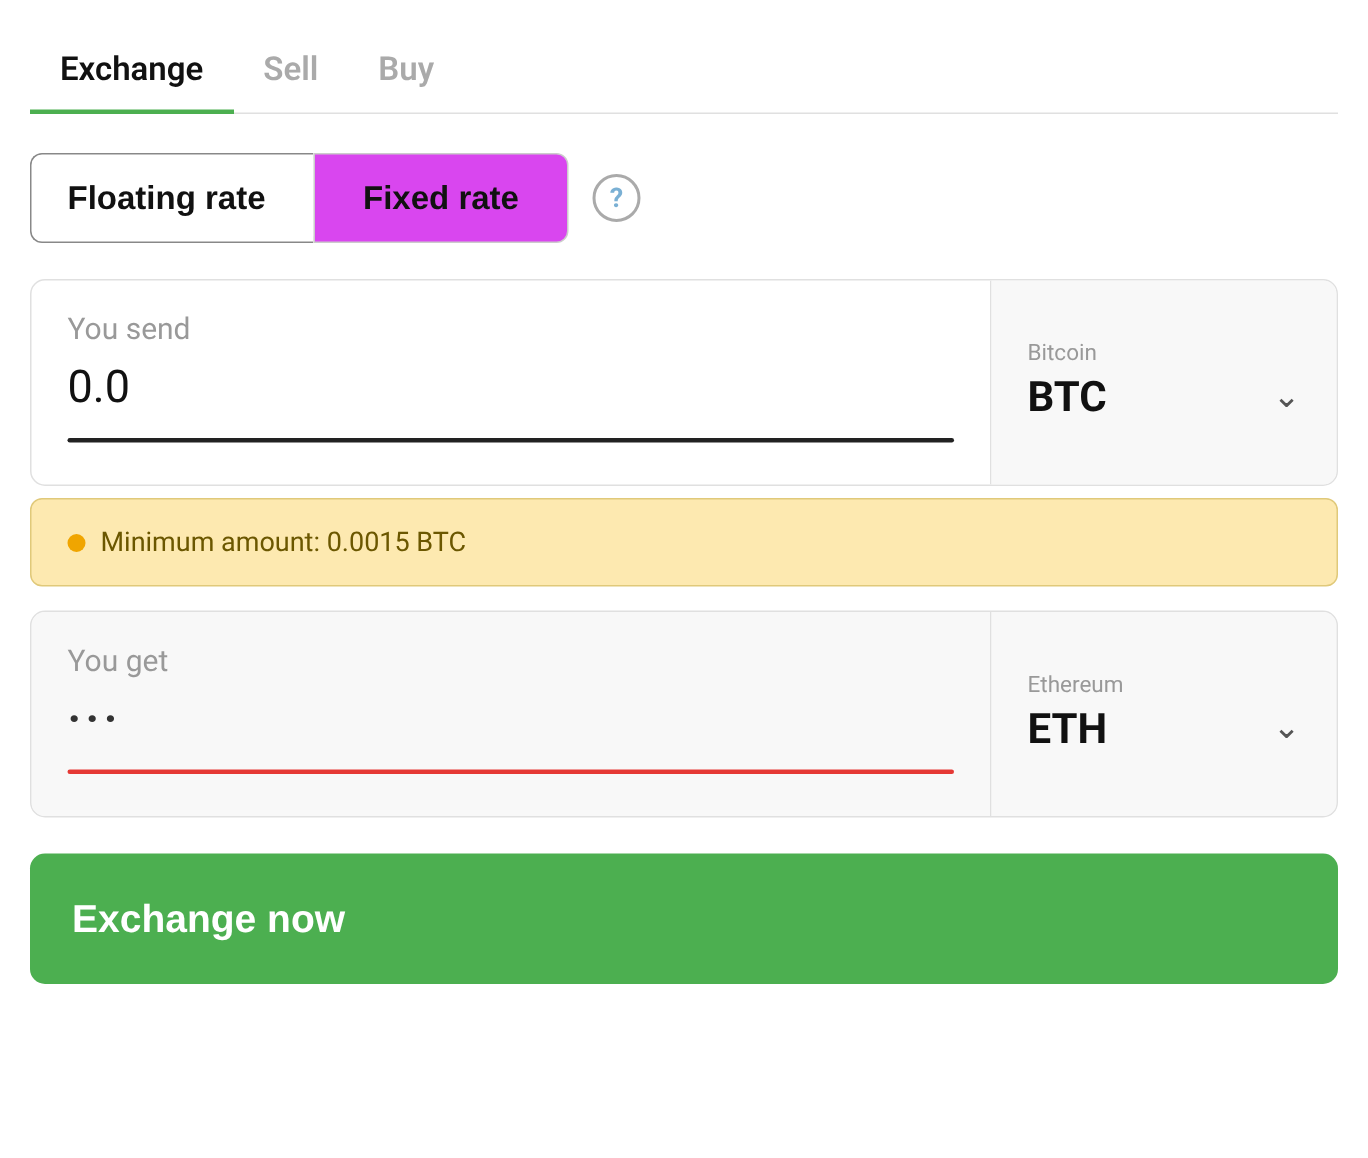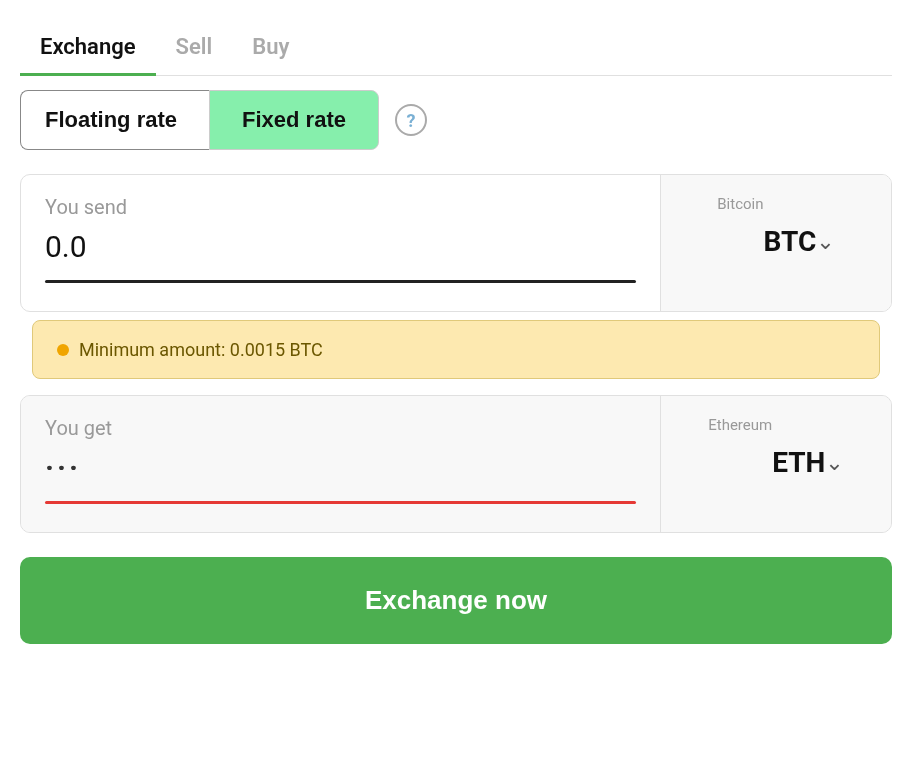--- a/index.html
+++ b/index.html
@@ -22,21 +22,21 @@
     .container {
       width: 900px;
       background: #fff;
     }
 
     
     .tab-bar {
       display: flex;
       align-items: flex-end;
       border-bottom: 1px solid #e0e0e0;
-      margin-bottom: 14px;
+      margin-bottom: 26px;
     }
 
     .tab {
       padding: 14px 20px;
       font-size: 22px;
       font-weight: 600;
       color: #aaa;
       cursor: pointer;
       border-bottom: 3px solid transparent;
       margin-bottom: -1px;
@@ -54,21 +54,21 @@
       gap: 0;
       margin-bottom: 24px;
     }
 
     .rate-btn {
       padding: 16px 32px;
       font-size: 22px;
       font-weight: 700;
       cursor: pointer;
       border: 1.5px solid #ccc;
-      background: #86efac;
+      background: #d946ef;
       color: #111;
     }
 
     .rate-btn:first-child {
       border-radius: 8px 0 0 8px;
       border-right: none;
     }
 
     .rate-btn:nth-child(2) {
       border-radius: 0 8px 8px 0;
@@ -144,21 +144,21 @@
       width: 100%;
       margin-top: 16px;
       border-radius: 2px;
     }
 
     .panel-currency {
       width: 230px;
       padding: 20px 24px 24px;
       background: #f8f8f8;
       display: flex;
-      flex-direction: row;
+      flex-direction: column;
       justify-content: center;
     }
 
     .currency-name {
       font-size: 15px;
       color: #999;
       margin-bottom: 4px;
     }
 
     .currency-code-row {
@@ -179,21 +179,21 @@
     }
 
     
     .warning-bar {
       background: #fde9b0;
       border: 1px solid #e0c97a;
       border-radius: 8px;
       padding: 18px 24px;
       font-size: 18px;
       color: #6b5700;
-      margin: 8px 12px;
+      margin: 8px 0;
       display: flex;
       align-items: center;
       gap: 10px;
     }
 
     .warning-dot {
       width: 12px;
       height: 12px;
       background: #f0a500;
       border-radius: 50%;
@@ -205,21 +205,21 @@
       width: 100%;
       padding: 28px;
       background: #4caf50;
       color: #fff;
       font-size: 26px;
       font-weight: 600;
       border: none;
       border-radius: 10px;
       cursor: pointer;
       margin-top: 24px;
-      text-align: center;
+      text-align: left;
     }
   </style>
 </head>
 <body>
 
 <div class="container">
 
   
   <div class="tab-bar">
     <div class="tab active">Exchange</div>

